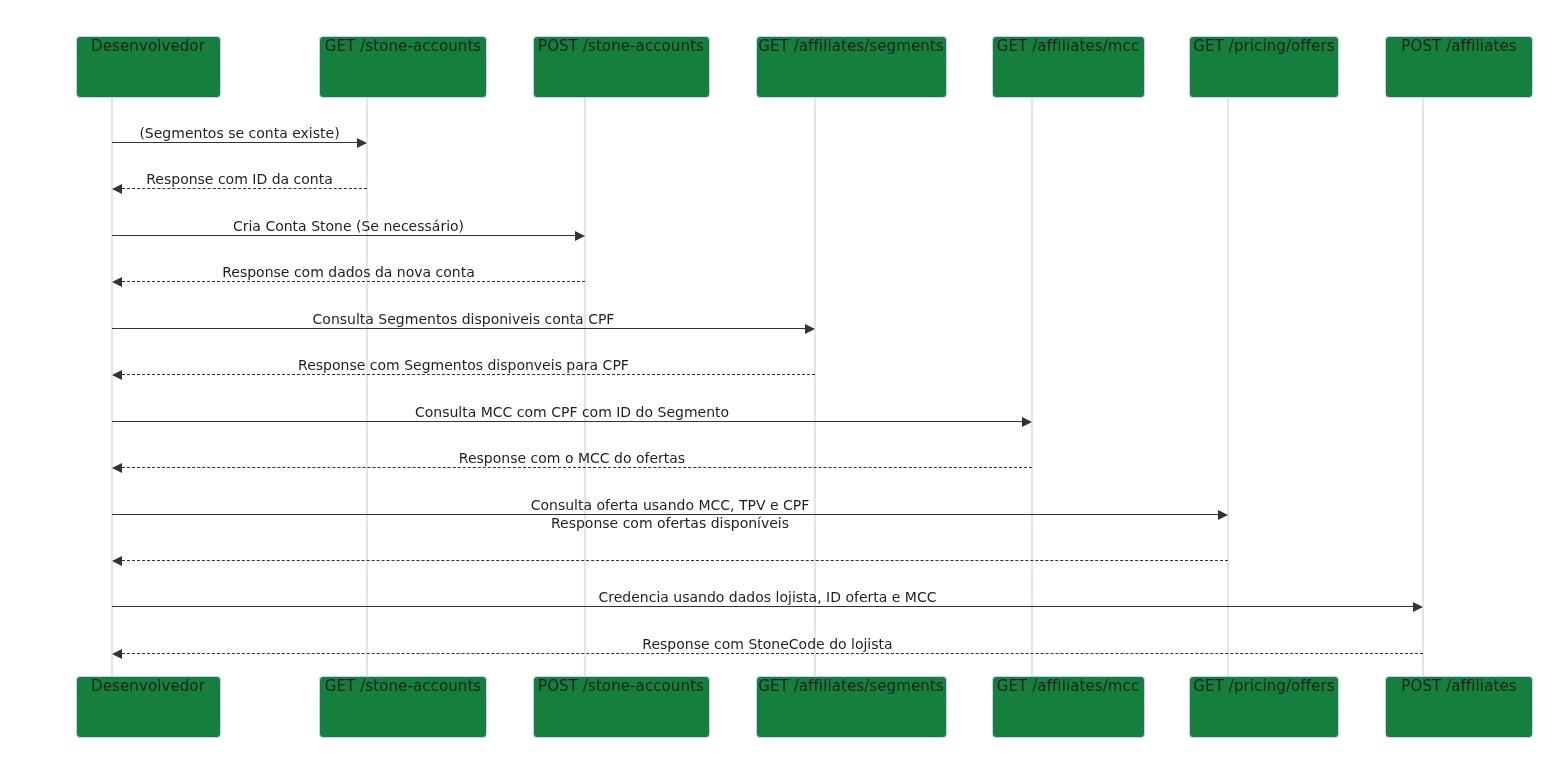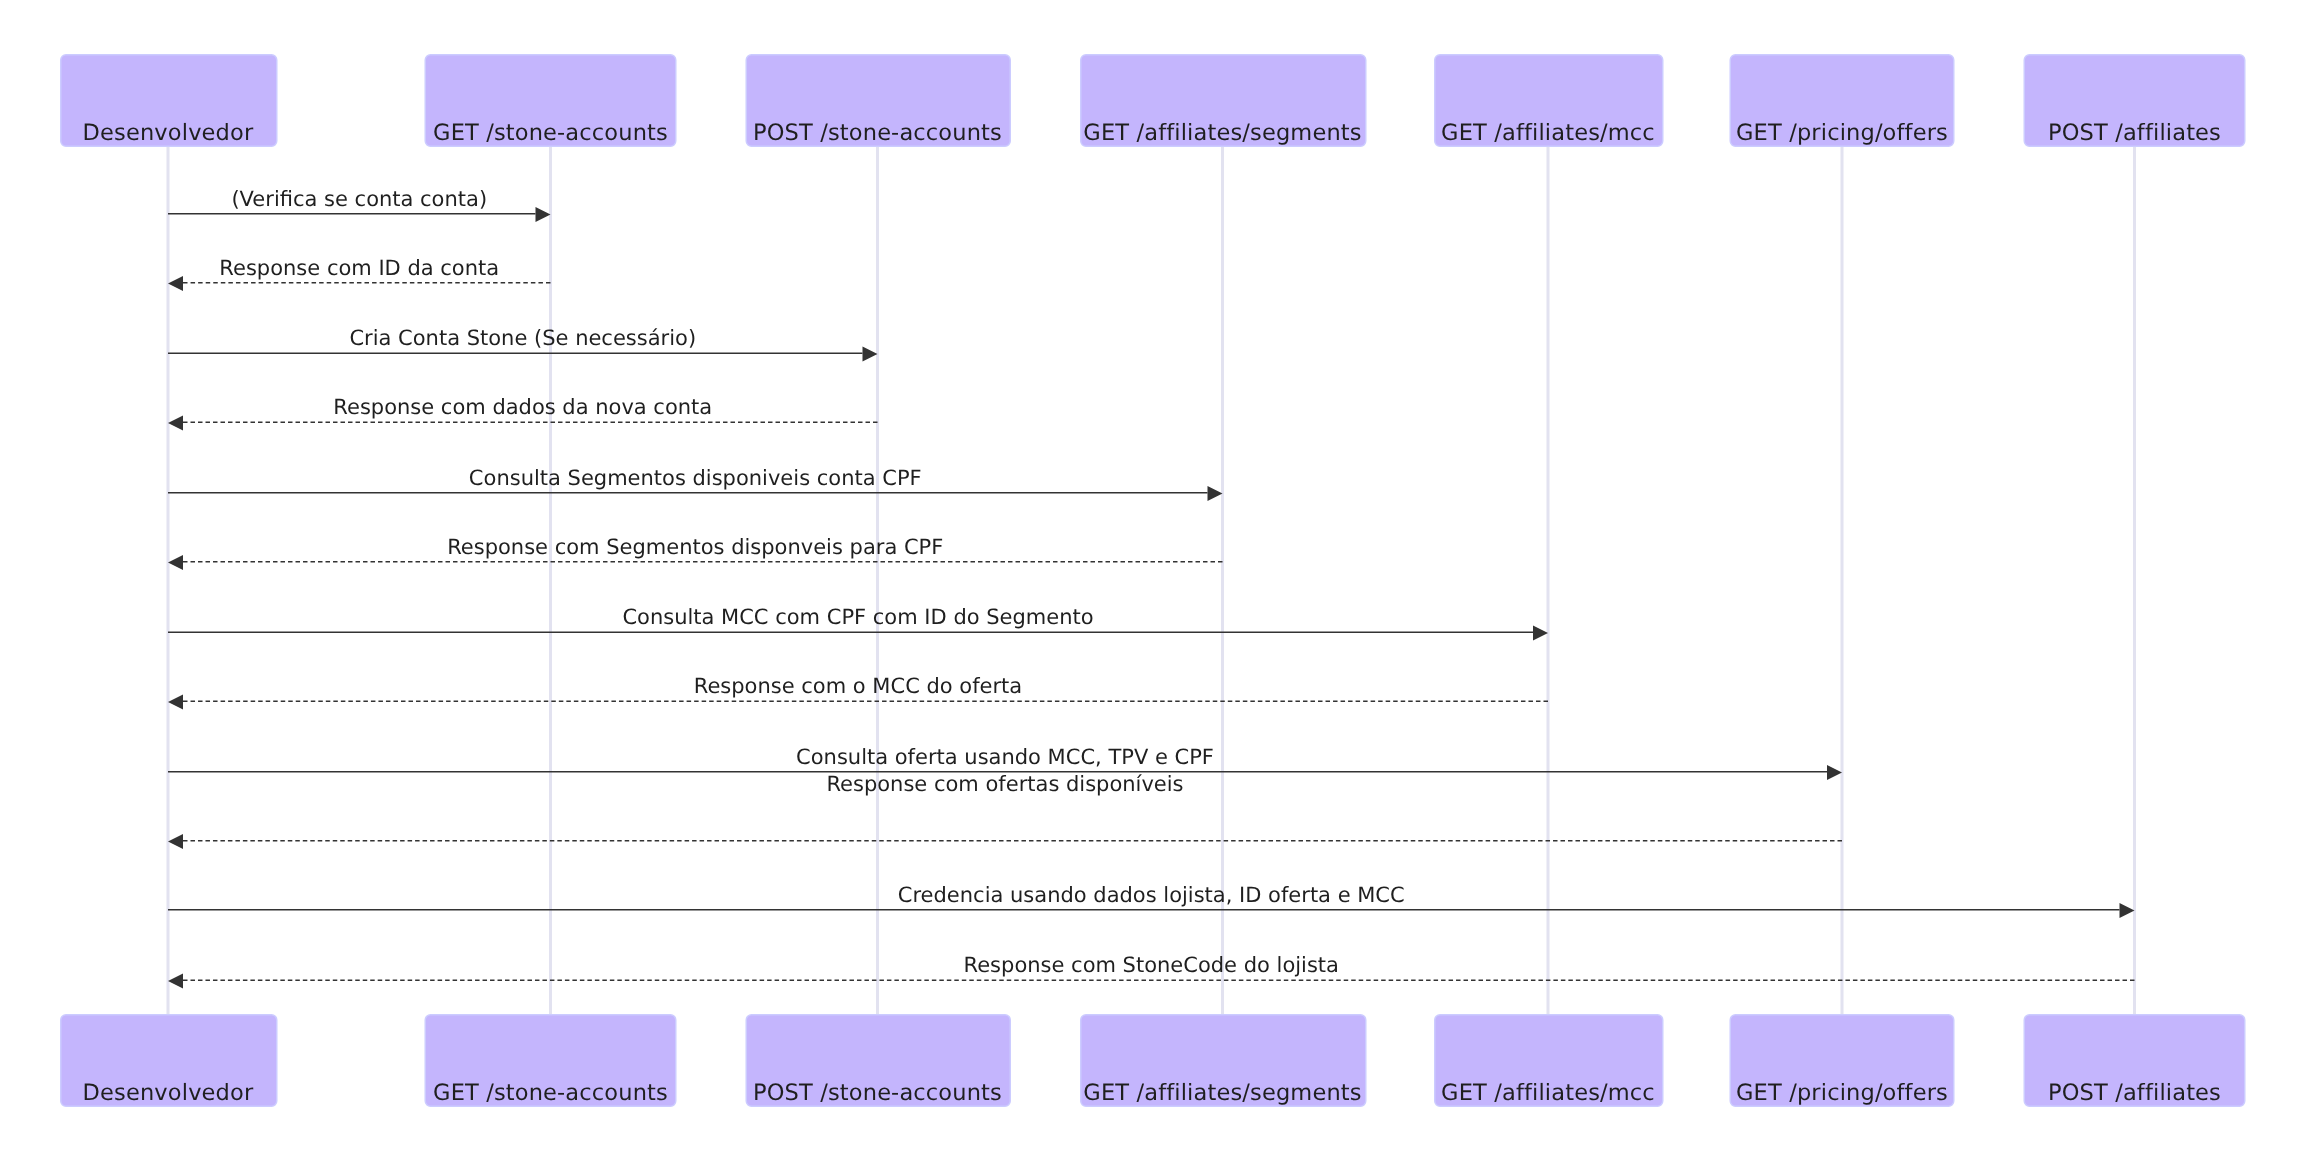--- a/index.html
+++ b/index.html
@@ -17,27 +17,28 @@
   #diagram {
     position: absolute;
     left: 0;
     top: 0;
     width: 1543px;
     height: 767px;
   }
   .actor-box {
     position: absolute;
     box-sizing: border-box;
-    background: #c4b5fd;
+    background: #15803d;
     border: 1px solid #CCCCFF;
     border-radius: 4px;
     display: flex;
-    align-items: flex-end;
+    align-items: flex-start;
     justify-content: center;
     text-align: center;
+    margin-left: 36px;
   }
   .actor-label {
     font-family: "DejaVu Sans", "Liberation Sans", sans-serif;
     font-size: 15px;
     color: #1f1f1f;
     line-height: 1.2;
     white-space: nowrap;
     letter-spacing: 0.1px;
   }
   .lifeline {
@@ -124,42 +125,42 @@
       <span class="actor-label">GET /affiliates/mcc</span>
     </div>
     <div class="actor-box" style="left: 1153px; top: 676px; width: 150px; height: 62px;">
       <span class="actor-label">GET /pricing/offers</span>
     </div>
     <div class="actor-box" style="left: 1349px; top: 676px; width: 148px; height: 62px;">
       <span class="actor-label">POST /affiliates</span>
     </div>
     <div class="msg-line" style="top: 142px; left: 112px; width: 245px;"></div>
     <div class="arrowhead right" style="top: 138px; left: 357px;"></div>
-    <div class="msg-label" style="left: 239.5px; top: 126px;">(Verifica se conta conta)</div>
+    <div class="msg-label" style="left: 239.5px; top: 126px;">(Segmentos se conta existe)</div>
     <div class="msg-line dashed" style="top: 188px; left: 122px; width: 245px;"></div>
     <div class="arrowhead left" style="top: 184px; left: 112px;"></div>
     <div class="msg-label" style="left: 239.5px; top: 172px;">Response com ID da conta</div>
     <div class="msg-line" style="top: 235px; left: 112px; width: 463px;"></div>
     <div class="arrowhead right" style="top: 231px; left: 575px;"></div>
     <div class="msg-label" style="left: 348.5px; top: 219px;">Cria Conta Stone (Se necessário)</div>
     <div class="msg-line dashed" style="top: 281px; left: 122px; width: 463px;"></div>
     <div class="arrowhead left" style="top: 277px; left: 112px;"></div>
     <div class="msg-label" style="left: 348.5px; top: 265px;">Response com dados da nova conta</div>
     <div class="msg-line" style="top: 328px; left: 112px; width: 693px;"></div>
     <div class="arrowhead right" style="top: 324px; left: 805px;"></div>
     <div class="msg-label" style="left: 463.5px; top: 312px;">Consulta Segmentos disponiveis conta CPF</div>
     <div class="msg-line dashed" style="top: 374px; left: 122px; width: 693px;"></div>
     <div class="arrowhead left" style="top: 370px; left: 112px;"></div>
     <div class="msg-label" style="left: 463.5px; top: 358px;">Response com Segmentos disponveis para CPF</div>
     <div class="msg-line" style="top: 421px; left: 112px; width: 910px;"></div>
     <div class="arrowhead right" style="top: 417px; left: 1022px;"></div>
     <div class="msg-label" style="left: 572px; top: 405px; text-align: right;">Consulta MCC com CPF com ID do Segmento</div>
     <div class="msg-line dashed" style="top: 467px; left: 122px; width: 910px;"></div>
     <div class="arrowhead left" style="top: 463px; left: 112px;"></div>
-    <div class="msg-label" style="left: 572px; top: 451px;">Response com o MCC do oferta</div>
+    <div class="msg-label" style="left: 572px; top: 451px;">Response com o MCC do ofertas</div>
     <div class="msg-line" style="top: 514px; left: 112px; width: 1106px;"></div>
     <div class="arrowhead right" style="top: 510px; left: 1218px;"></div>
     <div class="msg-label" style="left: 670px; top: 498px;">Consulta oferta usando MCC, TPV e CPF</div>
     <div class="msg-line dashed" style="top: 560px; left: 122px; width: 1106px;"></div>
     <div class="arrowhead left" style="top: 556px; left: 112px;"></div>
     <div class="msg-label" style="left: 670px; top: 516px;">Response com ofertas disponíveis</div>
     <div class="msg-line" style="top: 606px; left: 112px; width: 1301px;"></div>
     <div class="arrowhead right" style="top: 602px; left: 1413px;"></div>
     <div class="msg-label" style="left: 767.5px; top: 590px;">Credencia usando dados lojista, ID oferta e MCC</div>
     <div class="msg-line dashed" style="top: 653px; left: 122px; width: 1301px;"></div>

